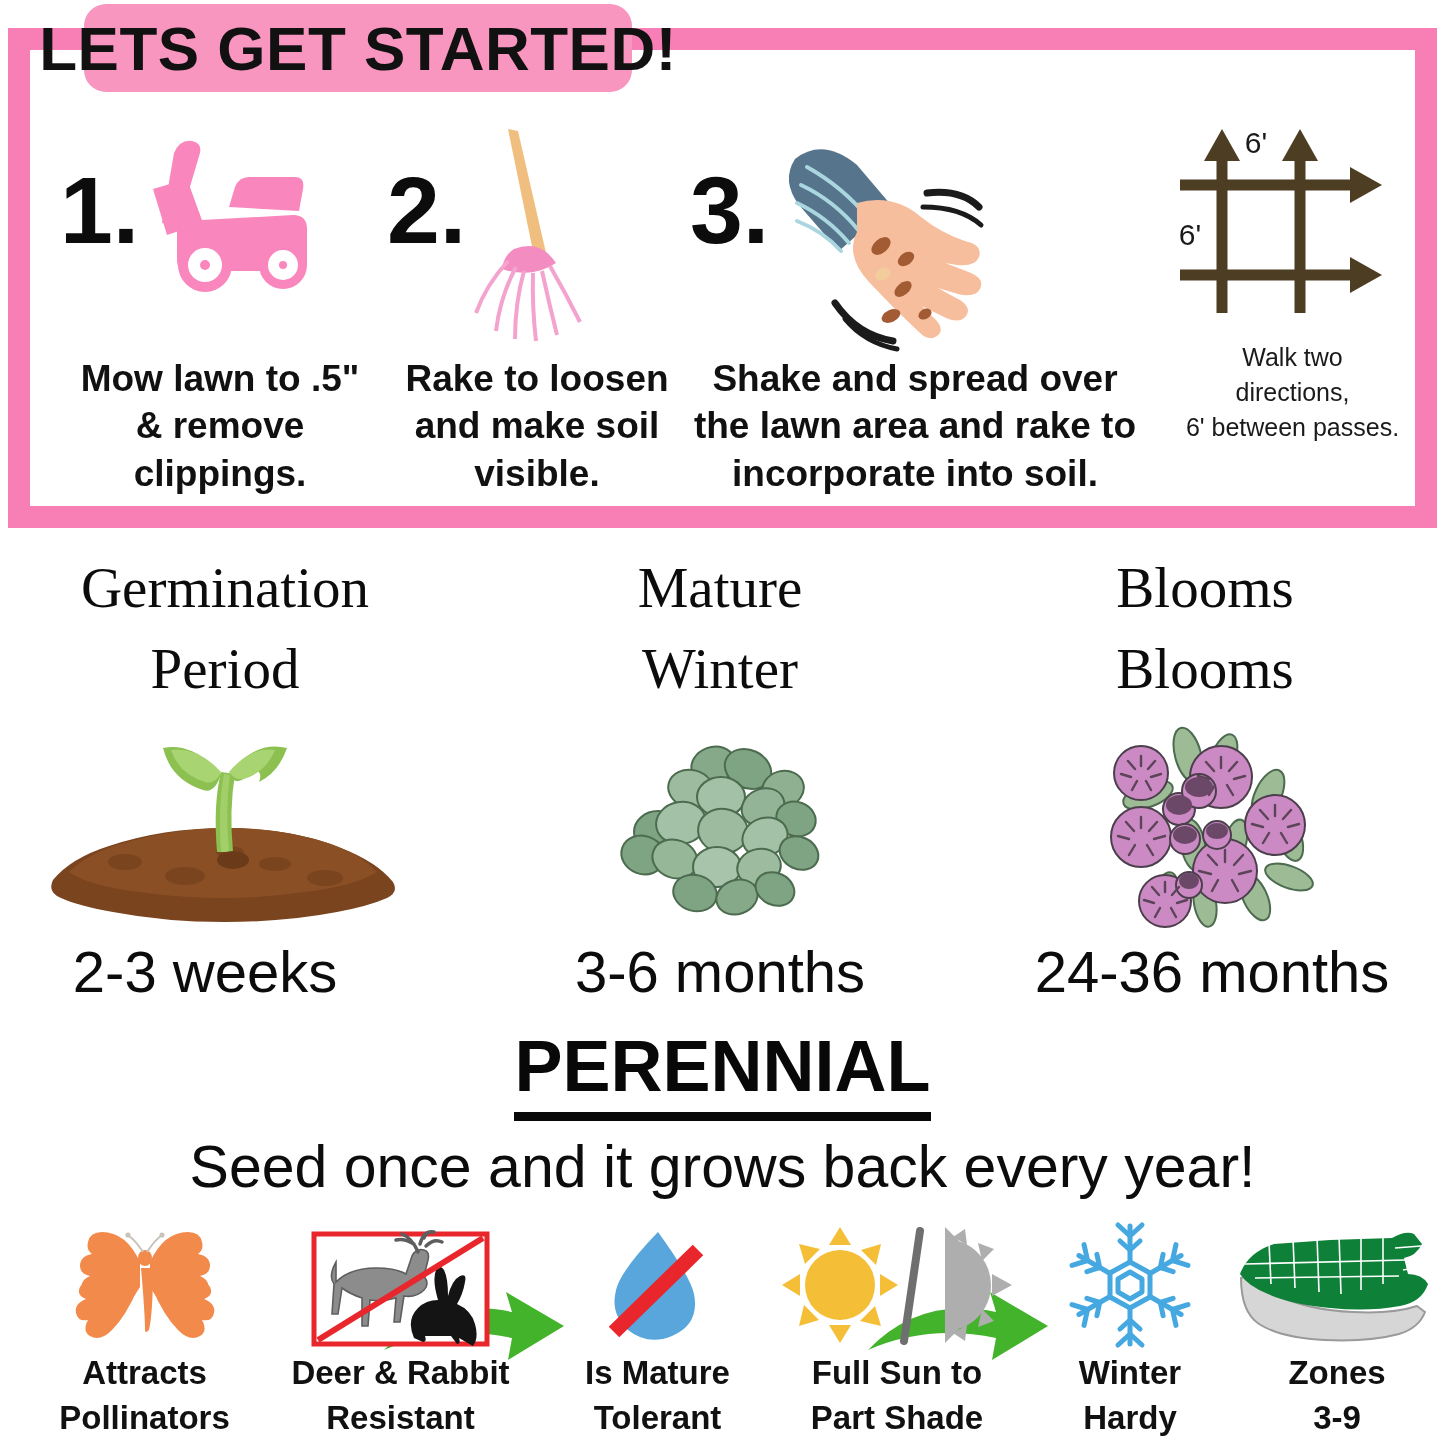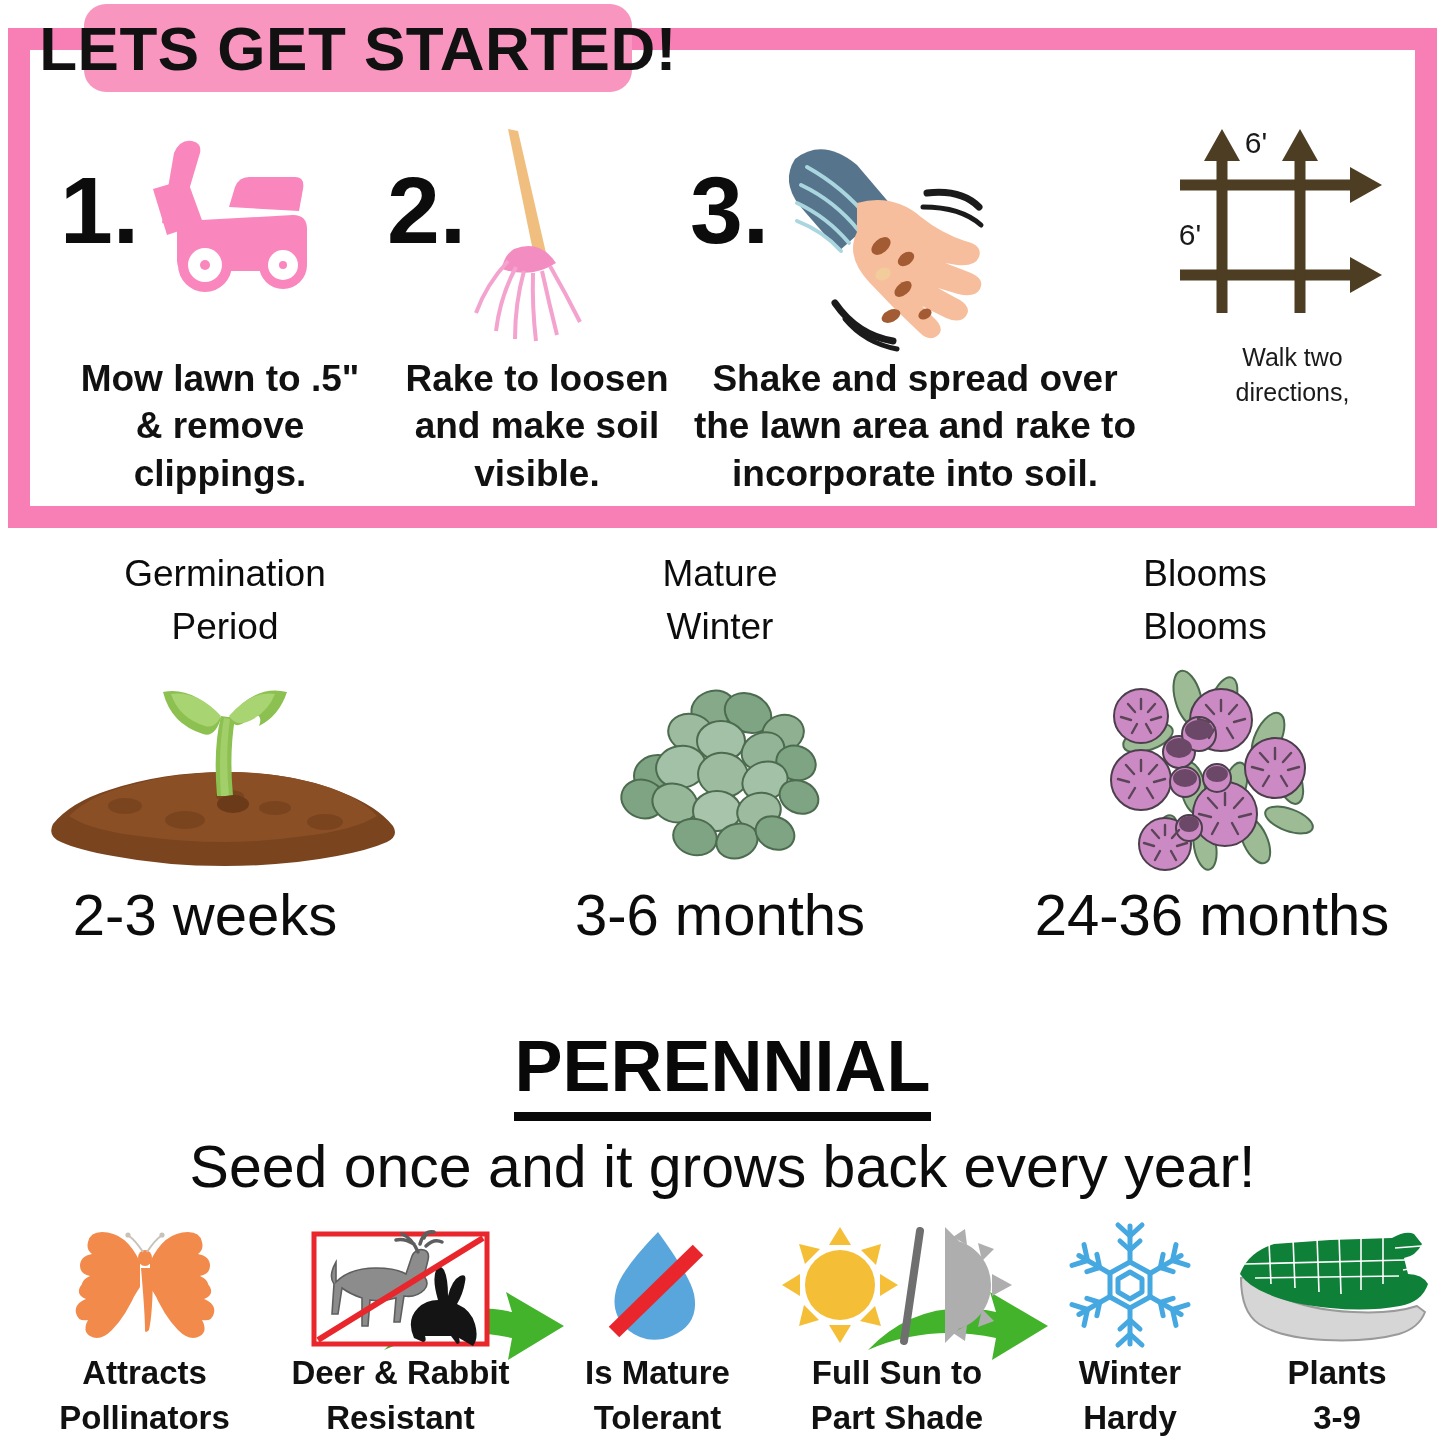--- a/index.html
+++ b/index.html
@@ -101,22 +101,22 @@
     position: absolute;
     left: 0; top: 548px;
     width: 1445px; height: 470px;
   }
   .tl-col { position: absolute; top: 0; text-align: center; }
   #tl-col-0 { left: 10px;  width: 430px; }
   #tl-col-1 { left: 500px; width: 440px; }
   #tl-col-2 { left: 980px; width: 450px; }
 
   .tl-title {
-    font-family: Liberation Sans, sans-serif;
-    font-size: 37px;
+    font-family: Liberation Serif, serif;
+    font-size: 57px;
     line-height: 1.42;
     font-weight: normal;
     color: #0c0c0c;
   }
   .tl-art {
     height: 230px;
     display: flex; align-items: center; justify-content: center;
   }
   .tl-duration {
     font-family: "Liberation Sans", sans-serif;
@@ -295,20 +295,21 @@
             <path d="M150 6 L168 38 L132 38 Z"></path>
             <path d="M232 62 L200 44 L200 80 Z"></path>
             <path d="M232 152 L200 134 L200 170 Z"></path>
           </g>
           <text x="106" y="30" font-family="Liberation Sans, sans-serif" font-size="30" fill="#1a1a1a" text-anchor="middle">6'</text>
           <text x="40" y="122" font-family="Liberation Sans, sans-serif" font-size="30" fill="#1a1a1a" text-anchor="middle">6'</text>
         </svg>
       </span>
       <div class="walk-caption">Walk two</div>
       <div class="walk-caption">directions,</div>
+      <div class="walk-caption wide">6' between passes.</div>
     </div>
   </div>
 
   <div class="started-badge" style="left:54px; top:-46px;">
     <span>LETS GET STARTED!</span>
   </div>
 </div>
 
 <div class="timeline">
 
@@ -606,16 +607,16 @@
             <path d="M126 10 L126 64"></path>
             <path d="M148 12 L148 58"></path>
             <path d="M10 38 L170 34"></path>
             <path d="M20 52 L164 50"></path>
             <path d="M160 22 L186 20"></path>
             <path d="M168 44 L190 40"></path>
           </g>
         </svg>
       </span>
     </div>
-    <div class="feat-label">Plants</div>
+    <div class="feat-label">Zones</div>
     <div class="feat-label">3-9</div>
   </div>
 </div>
 
 </body></html>

